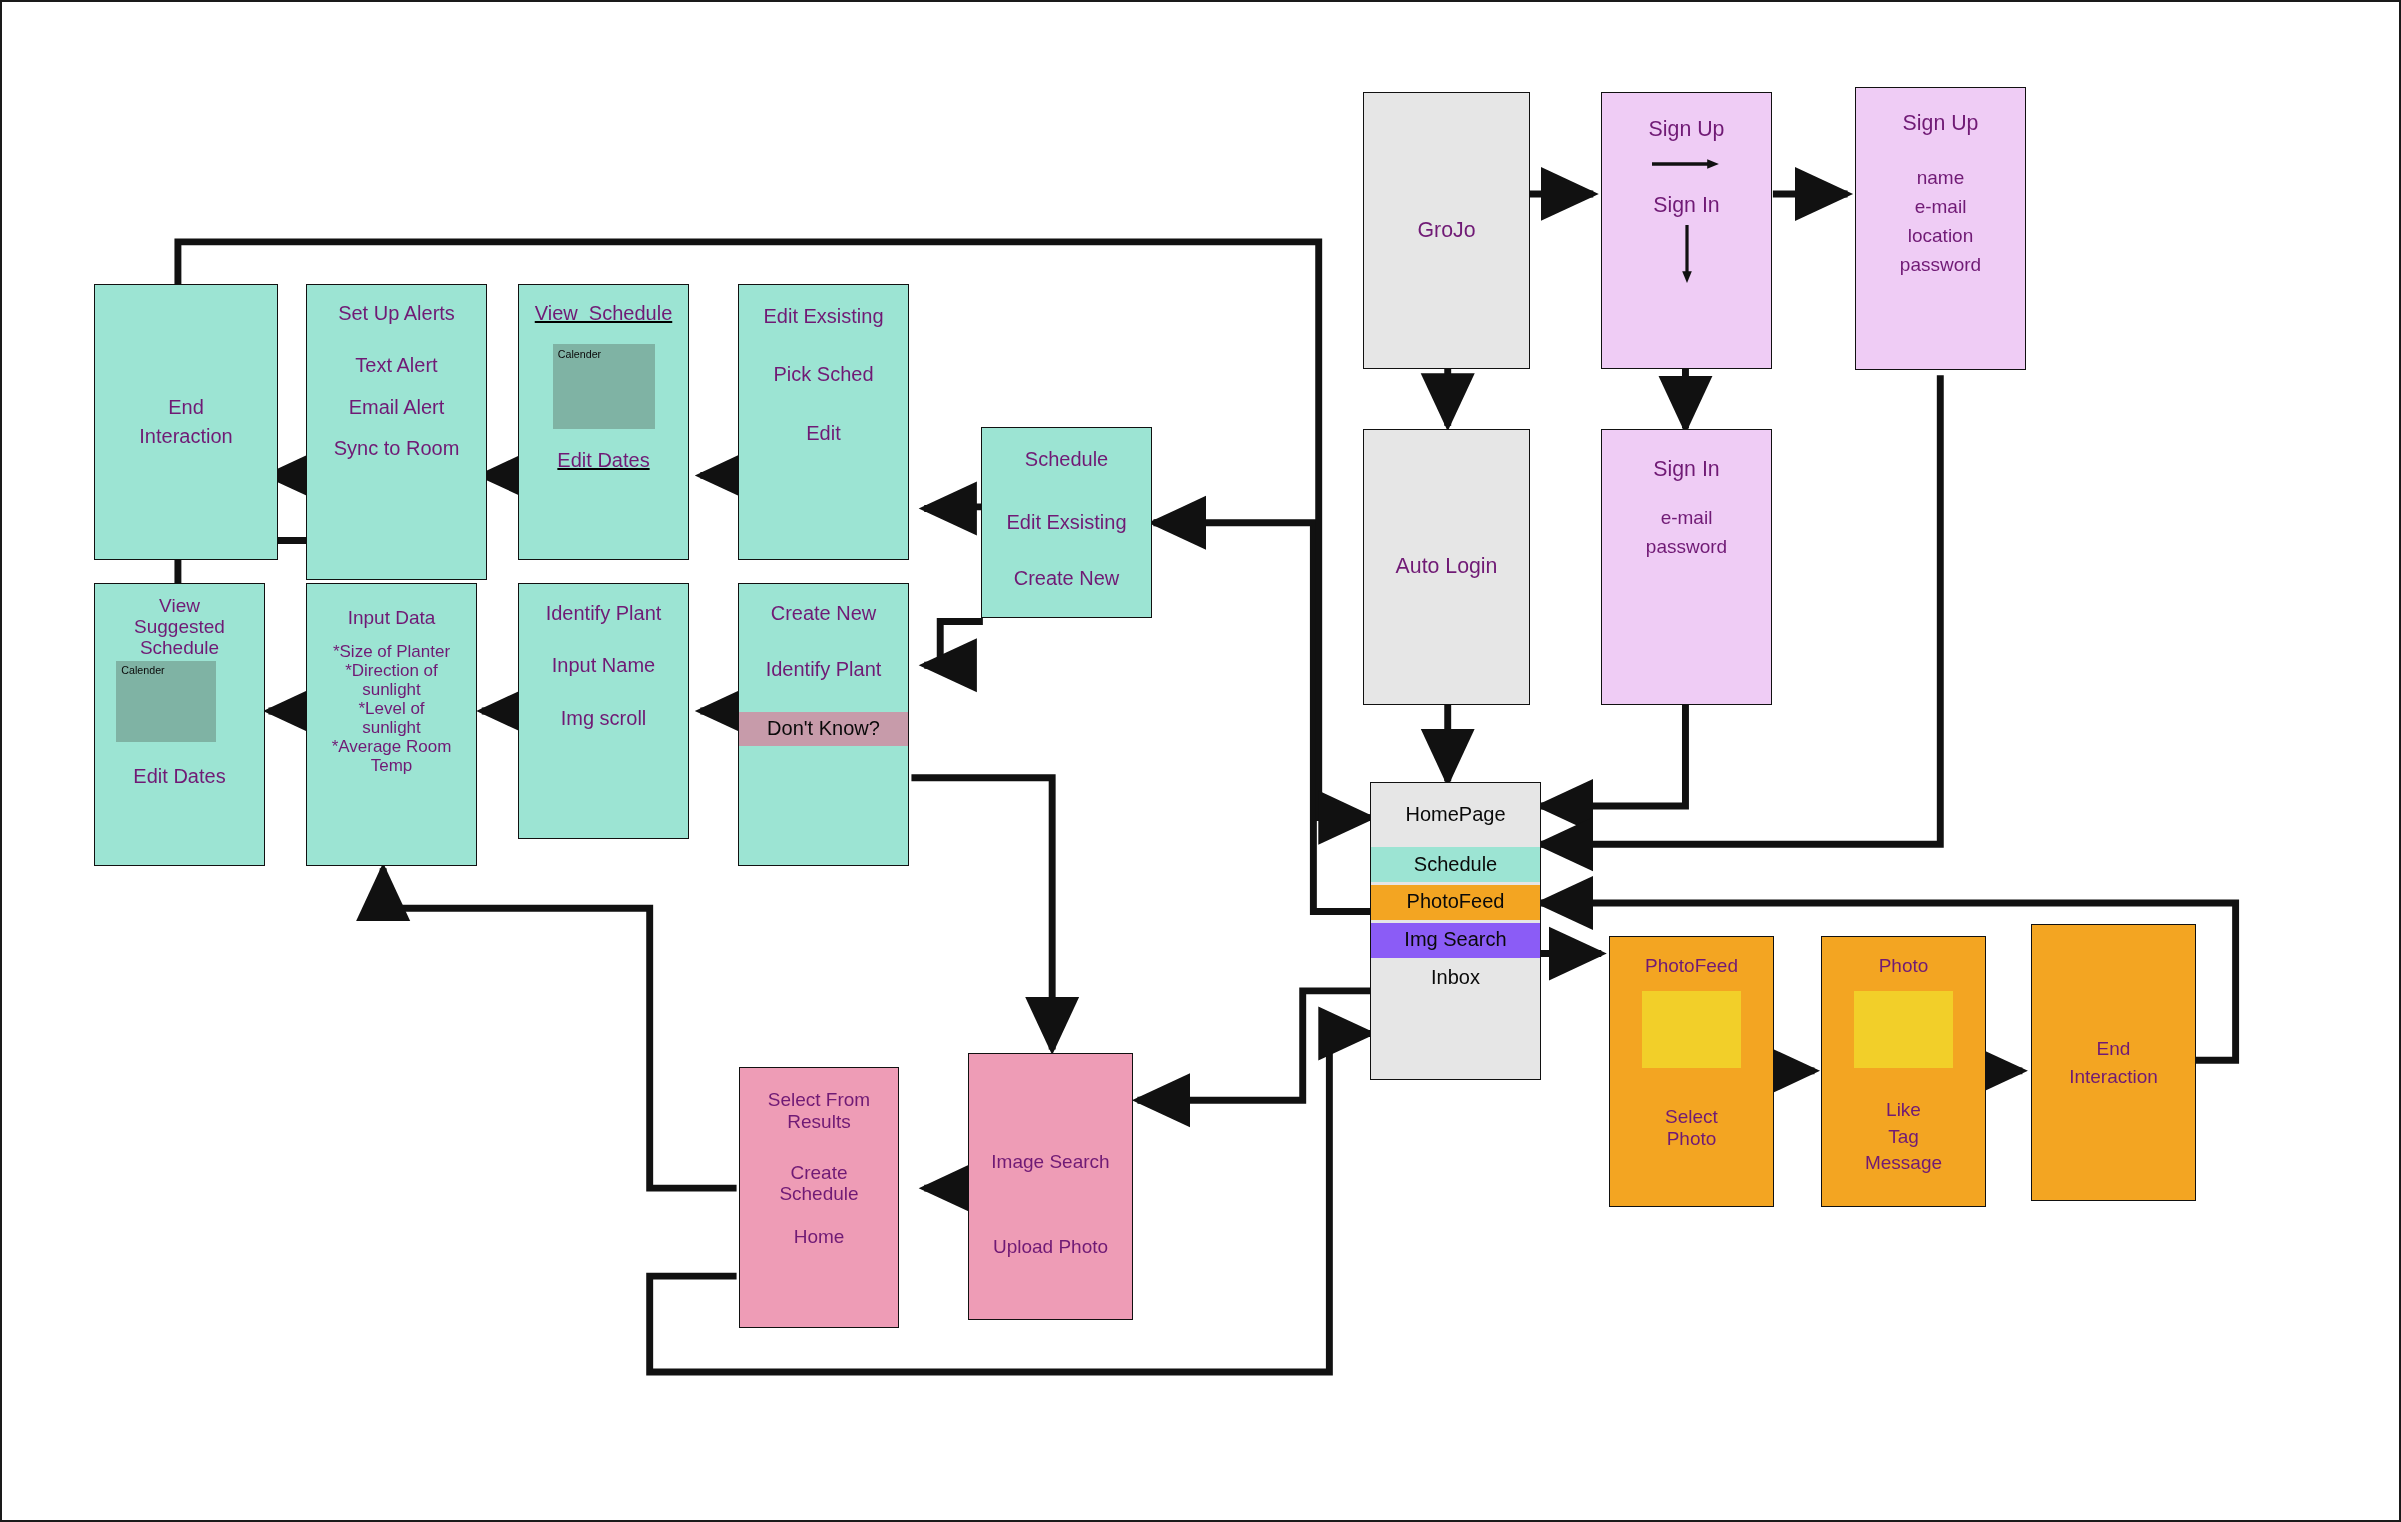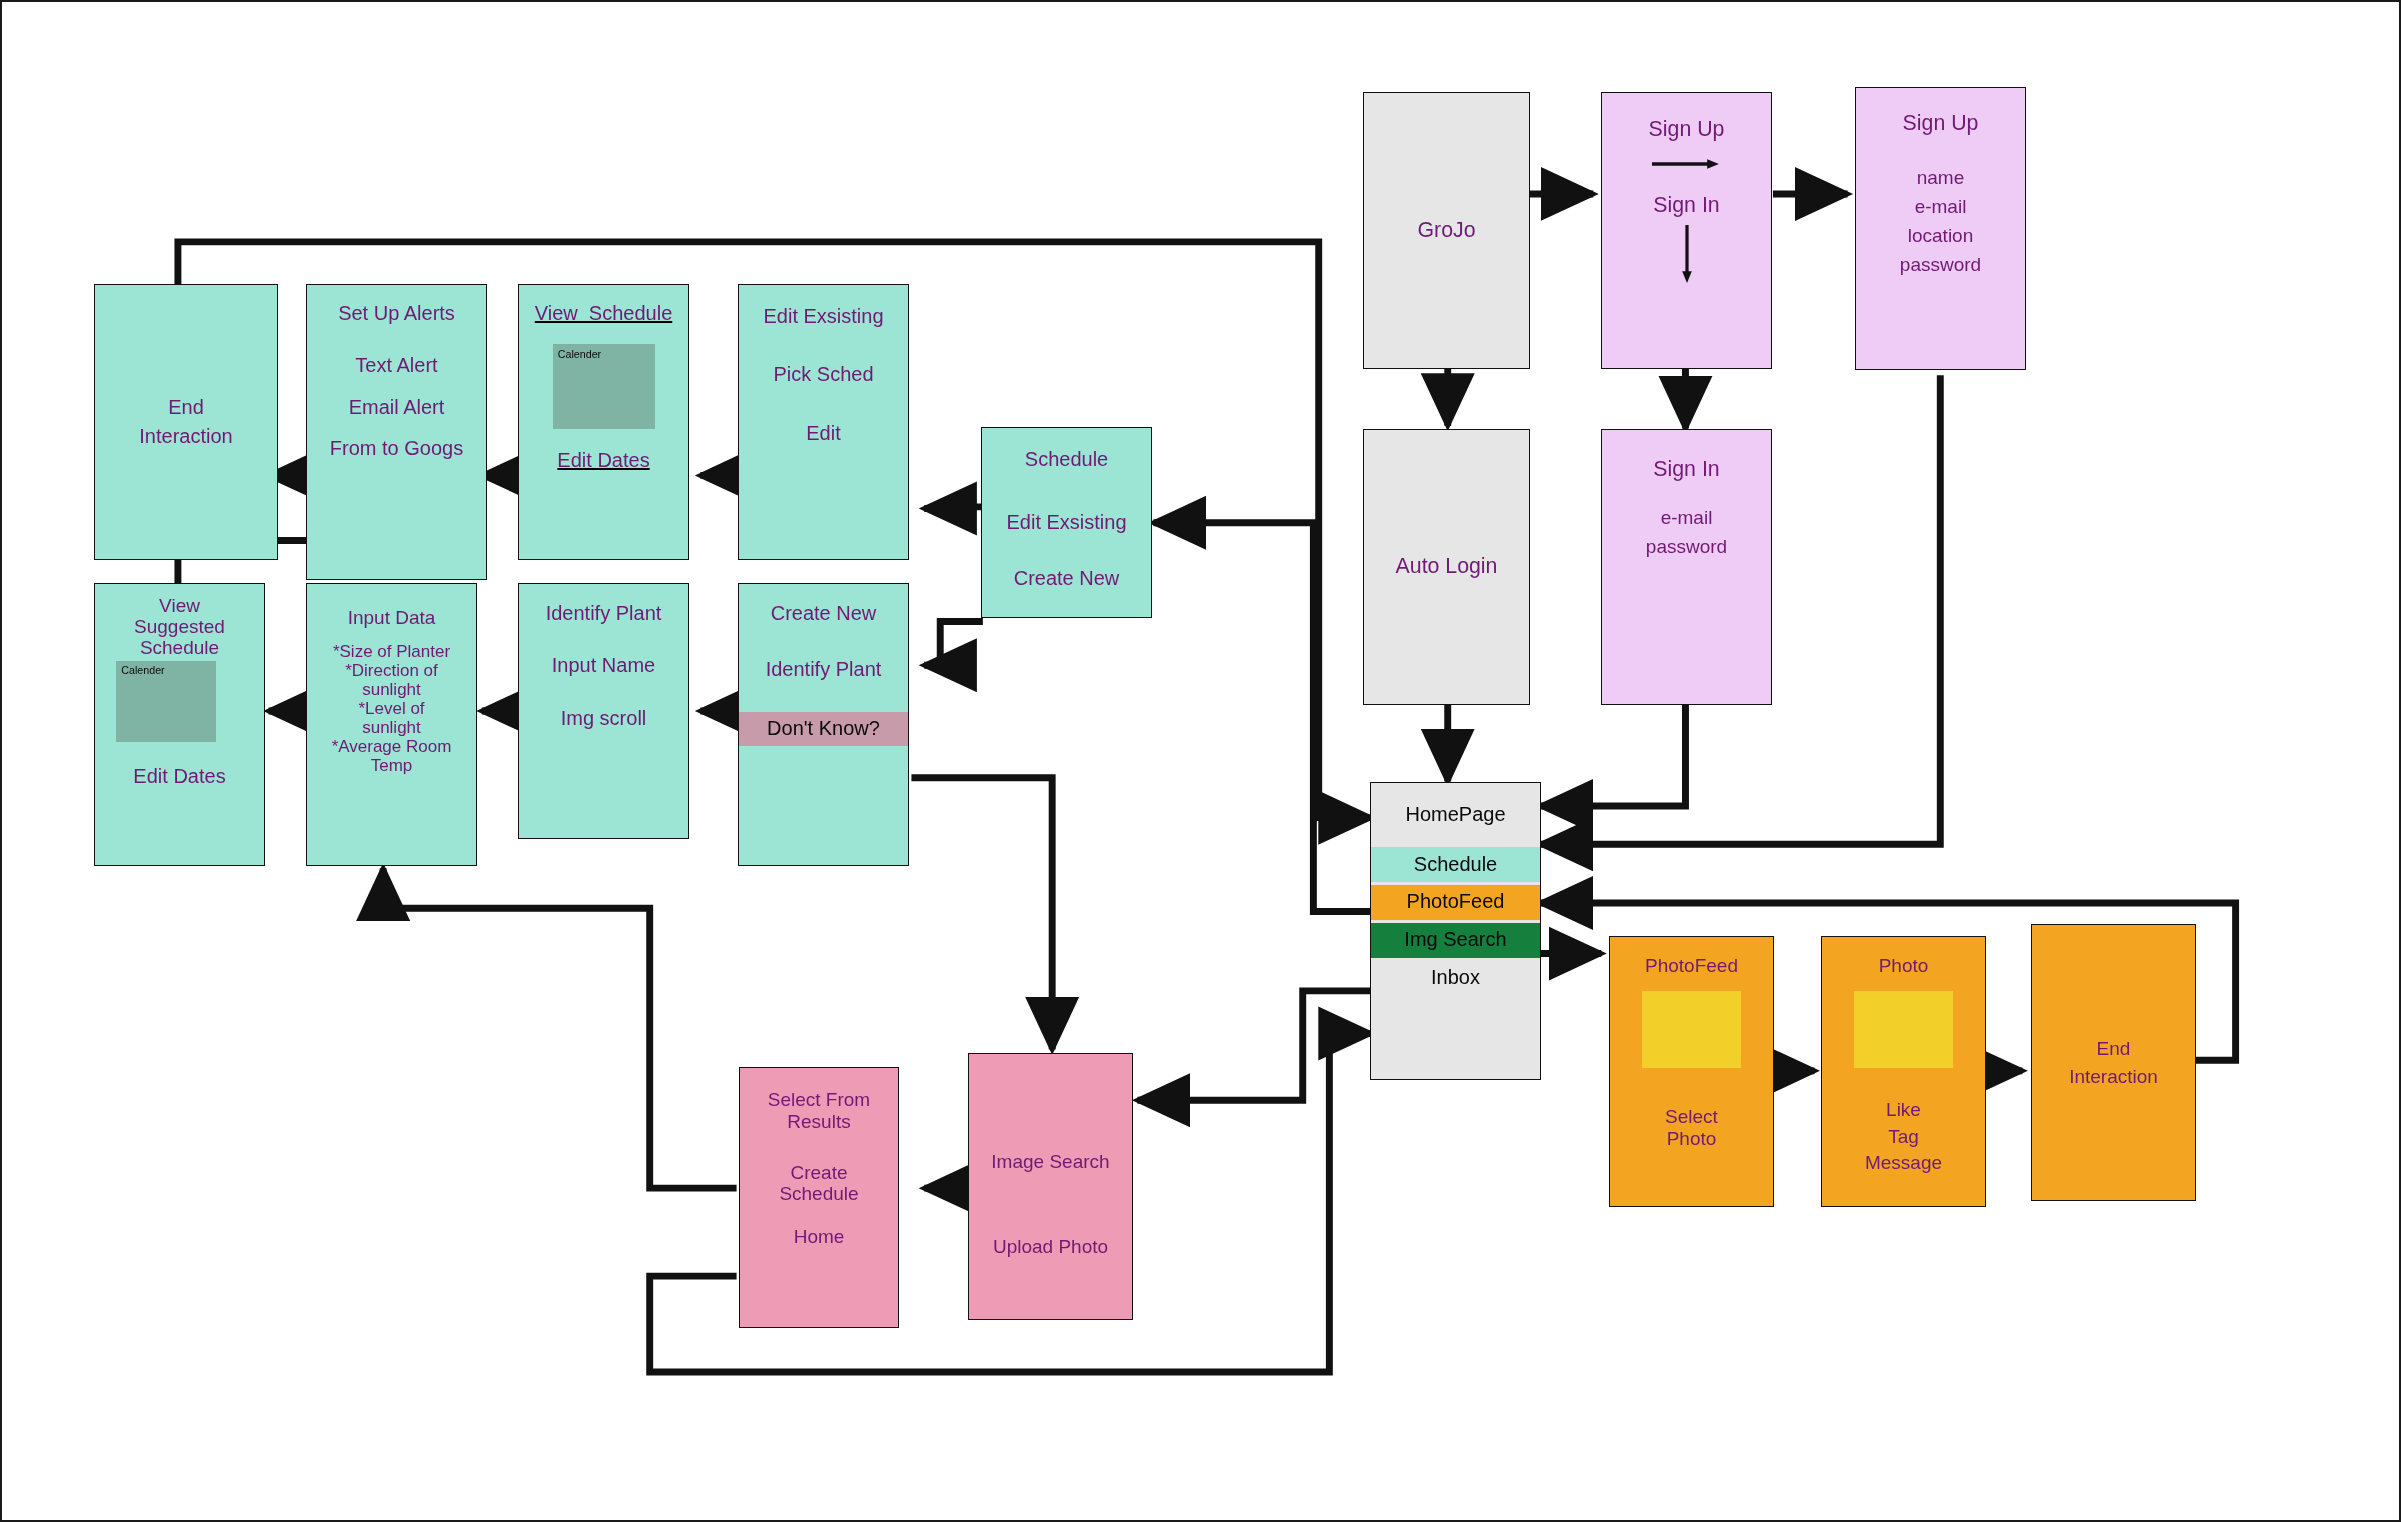--- a/index.html
+++ b/index.html
@@ -29,21 +29,21 @@
     line-height:1.12;
     white-space:pre;
   }
   .teal{background:#9CE4D3;}
   .grey{background:#E6E6E6;}
   .lilac{background:#EFCCF5;}
   .pink{background:#EE9CB6;}
   .orange{background:#F3A522;}
   .band-teal{background:#9CE4D3;}
   .band-orange{background:#F3A522;}
-  .band-pink{background:#15803d;}
+  .band-pink{background:#8b5cf6;}
   .band-rose{background:#C79BAA;}
   .band-grey{background:#E6E6E6;}
   .band{
     width:100%;
     text-align:center;
     color:#0a0a0a;
     box-sizing:border-box;
     white-space:pre;
   }
   .calbox{
@@ -194,21 +194,21 @@
     <div class="calbox" style="width:102px;height:85px;margin-top:20px;">
       <span class="callabel" style="font-size:10.7px;">Calender</span>
     </div>
     <div class="ln" style="font-size:20px;margin-top:20px;">Edit Dates</div>
   </div>
 
   <div class="node teal" style="left:304px;top:282px;width:181px;height:296px;padding-top:17px;">
     <div class="ln" style="font-size:20px;">Set Up Alerts</div>
     <div class="ln" style="font-size:20px;margin-top:30px;">Text Alert</div>
     <div class="ln" style="font-size:20px;margin-top:19px;">Email Alert</div>
-    <div class="ln" style="font-size:20px;margin-top:19px;">From to Googs</div>
+    <div class="ln" style="font-size:20px;margin-top:19px;">Sync to Room</div>
   </div>
 
   <div class="node teal" style="left:92px;top:282px;width:184px;height:276px;justify-content:center;">
     <div class="ln" style="font-size:20px;">End</div>
     <div class="ln" style="font-size:20px;margin-top:6.4px;">Interaction</div>
   </div>
 
   <div class="node teal" style="left:736px;top:581px;width:171px;height:283px;padding-top:18px;">
     <div class="ln" style="font-size:20px;">Create New</div>
     <div class="ln" style="font-size:20px;margin-top:34px;">Identify Plant</div>

